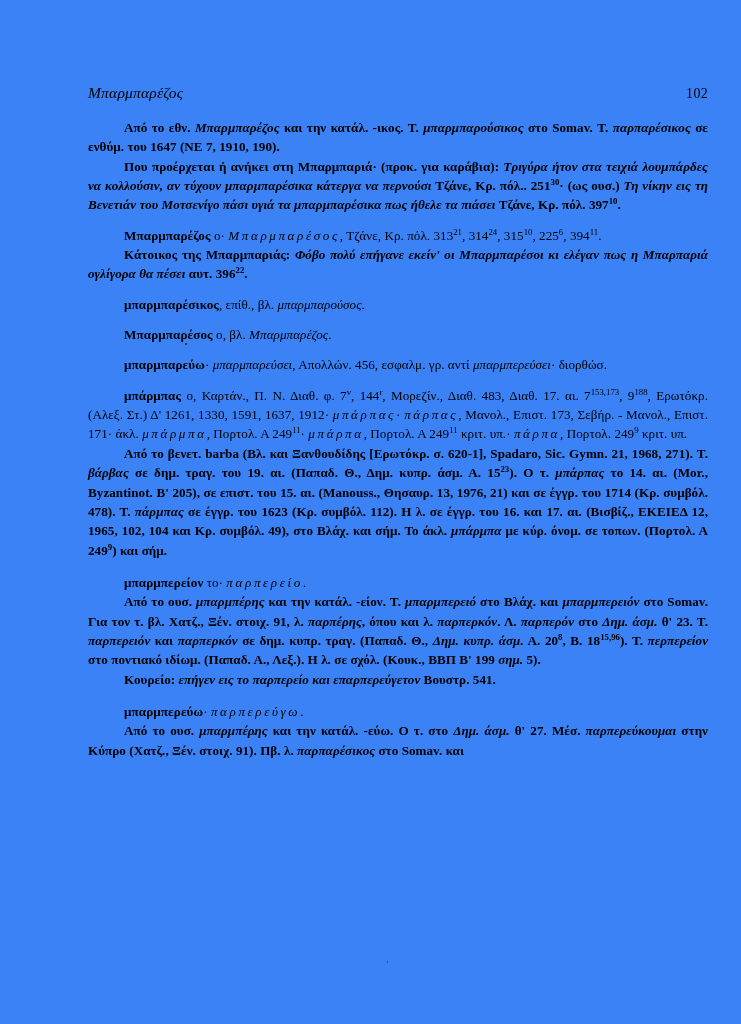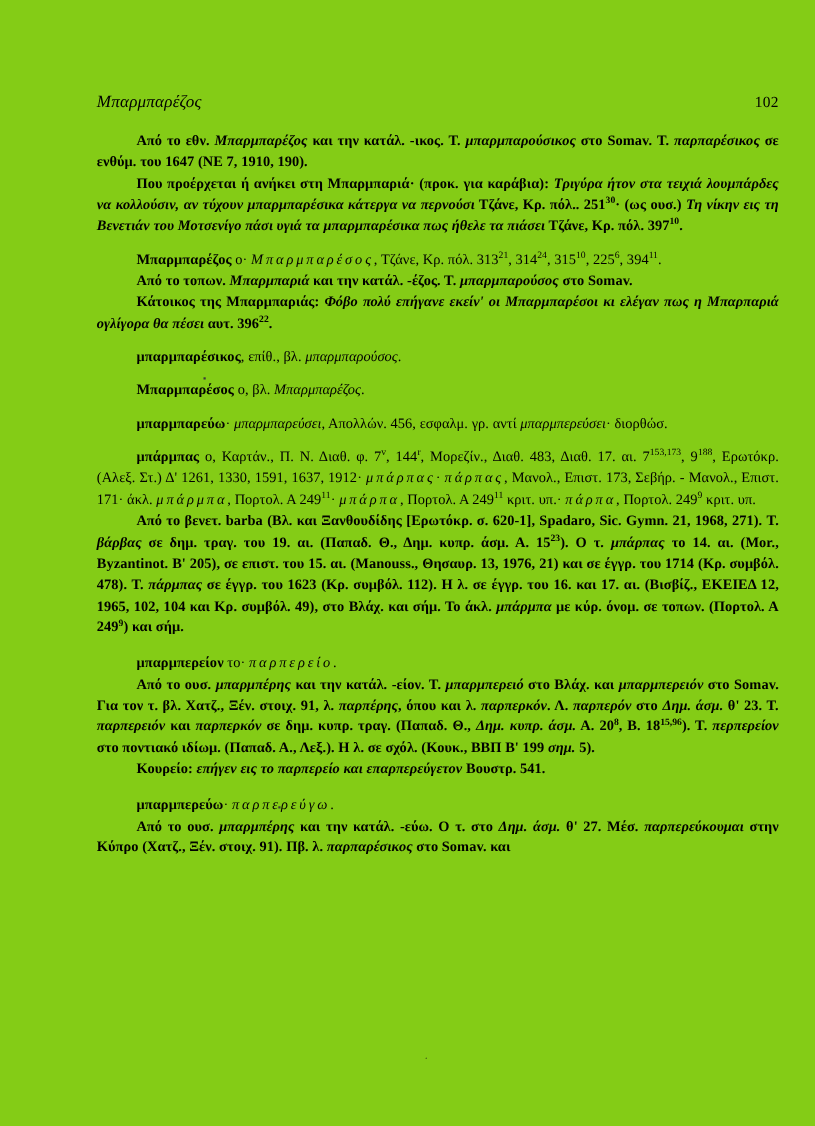--- a/index.html
+++ b/index.html
@@ -12,21 +12,21 @@
     height: 1024px;
     overflow: hidden;
     font-family: "Liberation Serif", "DejaVu Serif", serif;
     color: #000000;
     -webkit-font-smoothing: antialiased;
   }
   .page {
     position: relative;
     width: 741px;
     height: 1024px;
-    background: #84cc16;
+    background: #3b82f6;
     box-sizing: border-box;
     padding: 0;
   }
   
   .running-head {
     position: absolute;
     left: 88px;
     top: 84px;
     width: 620px;
     display: flex;
@@ -103,21 +103,20 @@
   <div class="running-head">
     <span class="head-lemma">Μπαρμπαρέζος</span>
     <span class="head-folio">102</span>
   </div>
 
   <div class="column" id="column">
       <p class="para indent" id="p1"><span>Από το εθν. </span><span class="i">Μπαρμπαρέζος</span><span> και την κατάλ. -ικος. Τ. </span><span class="i">μπαρμπαρούσικος</span><span> στο Somav. Τ. </span><span class="i">παρπαρέσικος</span><span> σε ενθύμ. του 1647 (ΝΕ 7, 1910, 190).</span></p>
       <p class="para indent" id="p2"><span>Που προέρχεται ή ανήκει στη Μπαρμπαριά</span><span>·</span><span> (προκ. για καράβια): </span><span class="i">Τριγύρα ήτον στα τειχιά λουμπάρδες να κολλούσιν,</span><span>    </span><span class="i">αν τύχουν μπαρμπαρέσικα κάτεργα να περνούσι</span><span> Τζάνε, Κρ. πόλ.. 251</span><sup>30</sup><span>·</span><span>    (ως ουσ.) </span><span class="i">Τη νίκην εις τη Βενετιάν του Μοτσενίγο πάσι</span><span>    </span><span class="i">υγιά τα μπαρμπαρέσικα πως ήθελε τα πιάσει</span><span> Τζάνε, Κρ. πόλ. 397</span><sup>10</sup><span>.</span></p>
       <div class="gap-md"></div>
       <p class="para entry" id="p3"><span class="lemma">Μπαρμπαρέζος</span><span> ο</span><span>·</span><span>    </span><span class="spaced">Μπαρμπαρέσος</span><span>, Τζάνε, Κρ. πόλ. 313</span><sup>21</sup><span>, 314</span><sup>24</sup><span>, 315</span><sup>10</sup><span>, 225</span><sup>6</sup><span>, 394</span><sup>11</sup><span>.</span></p>
-      <p class="para indent" id="p4"><span>Από το τοπων. </span><span class="i">Μπαρμπαριά</span><span> και την κατάλ. -έζος. Τ. </span><span class="i">μπαρμπαρούσος</span><span> στο Somav.</span></p>
       <p class="para indent" id="p5"><span>Κάτοικος της Μπαρμπαριάς: </span><span class="i">Φόβο πολύ επήγανε εκείν' οι Μπαρμπαρέσοι</span><span>    </span><span class="i">κι ελέγαν πως η Μπαρπαριά ογλίγορα θα πέσει</span><span> αυτ. 396</span><sup>22</sup><span>.</span></p>
       <div class="gap-md"></div>
       <p class="para entry" id="p6"><span class="lemma">μπαρμπαρέσικος</span><span>, επίθ., βλ. </span><span class="i">μπαρμπαρούσος</span><span>.</span></p>
       <div class="gap-md"></div>
       <p class="para entry" id="p7"><span class="lemma">Μπαρμπαρέσος</span><span> ο, βλ. </span><span class="i">Μπαρμπαρέζος</span><span>.</span></p>
       <div class="gap-md"></div>
       <p class="para entry" id="p8"><span class="lemma">μπαρμπαρεύω</span><span>·</span><span>    </span><span class="i">μπαρμπαρεύσει</span><span>, Απολλών. 456, εσφαλμ. γρ. αντί </span><span class="i">μπαρμπερεύσει</span><span>·</span><span> διορθώσ.</span></p>
       <div class="gap-md"></div>
       <p class="para entry" id="p9"><span class="lemma">μπάρμπας</span><span> ο, Καρτάν., Π. Ν. Διαθ. φ. 7</span><sup>v</sup><span>, 144</span><sup>r</sup><span>, Μορεζίν., Διαθ. 483, Διαθ. 17. αι. 7</span><sup>153,173</sup><span>, 9</span><sup>188</sup><span>, Ερωτόκρ. (Αλεξ. Στ.) Δ' 1261, 1330, 1591, 1637, 1912</span><span>·</span><span>    </span><span class="spaced">μπάρπας</span><span>·</span><span>    </span><span class="spaced">πάρπας</span><span>, Μανολ., Επιστ. 173, Σεβήρ. - Μανολ., Επιστ. 171</span><span>·</span><span>    άκλ. </span><span class="spaced">μπάρμπα</span><span>, Πορτολ. Α 249</span><sup>11</sup><span>·</span><span>    </span><span class="spaced">μπάρπα</span><span>, Πορτολ. Α 249</span><sup>11</sup><span> κριτ. υπ.</span><span>·</span><span>    </span><span class="spaced">πάρπα</span><span>, Πορτολ. 249</span><sup>9</sup><span> κριτ. υπ.</span></p>
       <p class="para indent" id="p10"><span>Από το βενετ. barba (Βλ. και  Ξανθουδίδης [Ερωτόκρ. σ. 620-1], Spadaro, Sic. Gymn. 21, 1968, 271). Τ. </span><span class="i">βάρβας</span><span> σε δημ. τραγ. του 19. αι. (Παπαδ. Θ.,  Δημ. κυπρ. άσμ. Α. 15</span><sup>23</sup><span>). Ο τ. </span><span class="i">μπάρπας</span><span> το 14. αι. (Mor., Byzantinot. Β' 205), σε επιστ. του 15. αι. (Manouss., Θησαυρ. 13, 1976, 21) και σε έγγρ. του 1714 (Κρ. συμβόλ. 478). Τ. </span><span class="i">πάρμπας</span><span> σε έγγρ. του 1623 (Κρ. συμβόλ. 112). Η λ. σε έγγρ. του 16. και 17. αι. (Βισβίζ., ΕΚΕΙΕΔ 12, 1965, 102, 104 και Κρ. συμβόλ. 49), στο Βλάχ. και σήμ. Το άκλ. </span><span class="i">μπάρμπα</span><span> με κύρ. όνομ. σε τοπων. (Πορτολ. Α 249</span><sup>9</sup><span>) και σήμ.</span></p>

